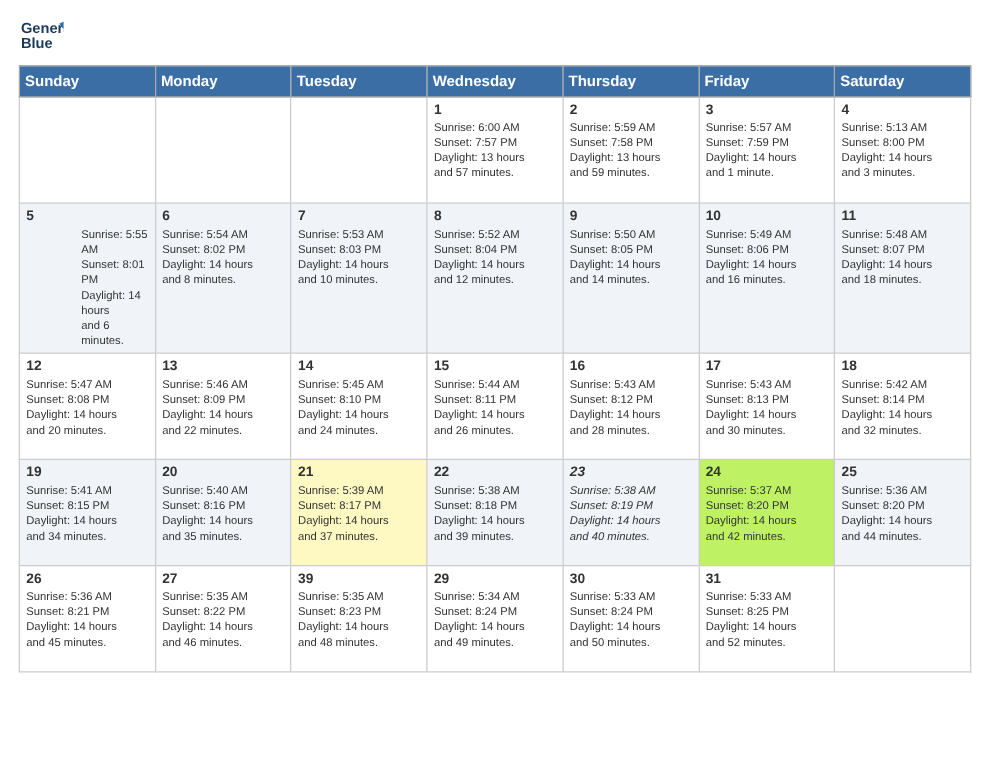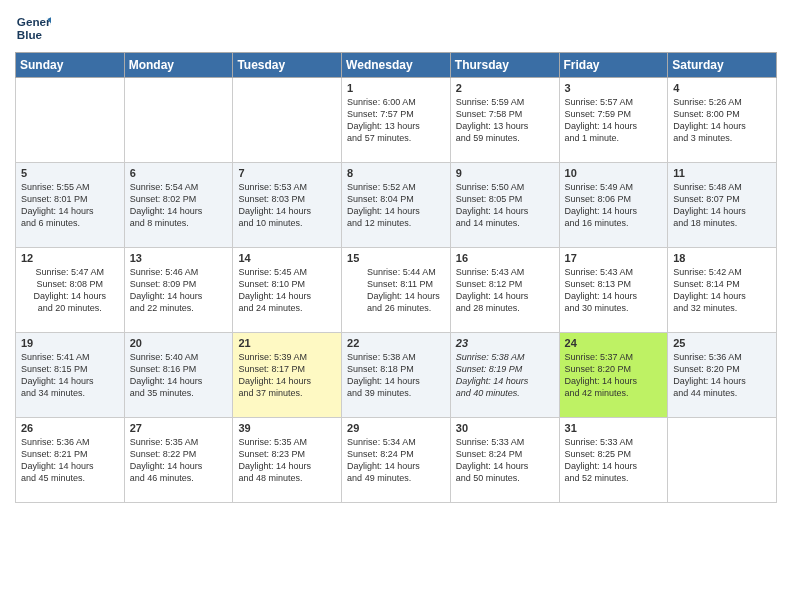--- a/index.html
+++ b/index.html
@@ -135,30 +135,30 @@
         </td>
         <td>
           <span class="day-num">3</span>
           <div class="cell-info" style="white-space: pre-line;">Sunrise: 5:57 AM
 Sunset: 7:59 PM
 Daylight: 14 hours
 and 1 minute.</div>
         </td>
         <td>
           <span class="day-num">4</span>
-          <div class="cell-info" style="white-space: pre-line;">Sunrise: 5:26 AM
+          <div class="cell-info" style="white-space: pre-line;">Sunrise: 5:13 AM
 Sunset: 8:00 PM
 Daylight: 14 hours
 and 3 minutes.</div>
         </td>
       </tr>
       <tr>
         <td style="background: rgb(240, 244, 248);">
           <span class="day-num">5</span>
-          <div class="cell-info" style="white-space: pre-line;">Sunrise: 5:55 AM
+          <div class="cell-info" style="white-space: pre-line; margin-left: 44px;">Sunrise: 5:55 AM
 Sunset: 8:01 PM
 Daylight: 14 hours
 and 6 minutes.</div>
         </td>
         <td style="background: rgb(240, 244, 248);">
           <span class="day-num">6</span>
           <div class="cell-info" style="white-space: pre-line;">Sunrise: 5:54 AM
 Sunset: 8:02 PM
 Daylight: 14 hours
 and 8 minutes.</div>
@@ -195,42 +195,42 @@
           <span class="day-num">11</span>
           <div class="cell-info" style="white-space: pre-line;">Sunrise: 5:48 AM
 Sunset: 8:07 PM
 Daylight: 14 hours
 and 18 minutes.</div>
         </td>
       </tr>
       <tr>
         <td>
           <span class="day-num">12</span>
-          <div class="cell-info" style="white-space: pre-line; text-align: center;">Sunrise: 5:47 AM
+          <div class="cell-info" style="white-space: pre-line;">Sunrise: 5:47 AM
 Sunset: 8:08 PM
 Daylight: 14 hours
 and 20 minutes.</div>
         </td>
         <td>
           <span class="day-num">13</span>
           <div class="cell-info" style="white-space: pre-line;">Sunrise: 5:46 AM
 Sunset: 8:09 PM
 Daylight: 14 hours
 and 22 minutes.</div>
         </td>
         <td>
           <span class="day-num">14</span>
           <div class="cell-info" style="white-space: pre-line;">Sunrise: 5:45 AM
 Sunset: 8:10 PM
 Daylight: 14 hours
 and 24 minutes.</div>
         </td>
         <td>
           <span class="day-num">15</span>
-          <div class="cell-info" style="white-space: pre-line; margin-left: 20px;">Sunrise: 5:44 AM
+          <div class="cell-info" style="white-space: pre-line;">Sunrise: 5:44 AM
 Sunset: 8:11 PM
 Daylight: 14 hours
 and 26 minutes.</div>
         </td>
         <td>
           <span class="day-num">16</span>
           <div class="cell-info" style="white-space: pre-line;">Sunrise: 5:43 AM
 Sunset: 8:12 PM
 Daylight: 14 hours
 and 28 minutes.</div>

